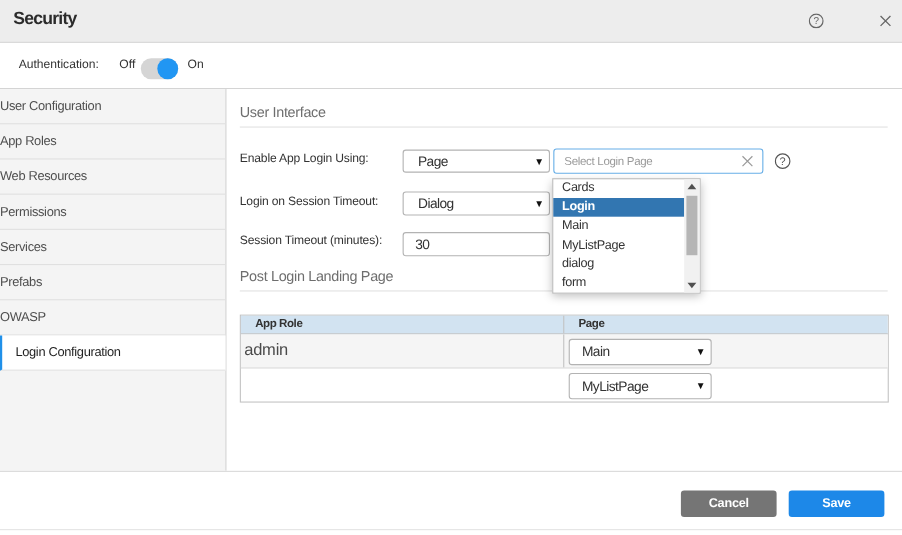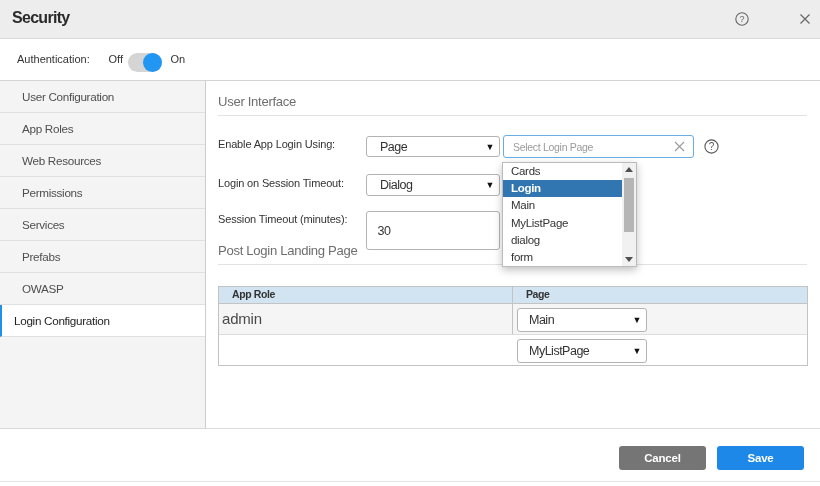--- a/index.html
+++ b/index.html
@@ -17,21 +17,21 @@
   
   #auth { left:0; top:40px; width:820px; height:41px; background:#fff; border-bottom:1px solid #d4d4d4;text-align:center; }
   #auth .lbl { position:absolute; left:17px; top:12.5px; font-size:11px; color:#333; line-height:13px; }
   #auth .off { position:absolute; left:108.5px; top:12.5px; font-size:11px; color:#333; line-height:13px; }
   #auth .on  { position:absolute; left:170.5px; top:12.5px; font-size:11px; color:#333; line-height:13px; }
   #toggle { position:absolute; left:128px; top:52.5px; width:34px; height:19px; background:#d5d5d5; border-radius:10px; }
   #toggle .knob { position:absolute; right:0; top:0; width:19px; height:19px; background:#2196f3; border-radius:50%; }
 
   
   #side { left:0; top:81px; width:206px; height:347px; background:#f4f4f4; border-right:1px solid #ccc; }
-  #side .it { position:relative; height:32px; line-height:31px; padding-left:22px; font-size:11.7px; letter-spacing:-0.3px; color:#4f4f4f; border-bottom:1px solid #e0e0e0; }
+  #side .it { position:relative; height:32px; line-height:31px; padding-left:0; font-size:11.7px; letter-spacing:-0.3px; color:#4f4f4f; border-bottom:1px solid #e0e0e0; }
   #side .it.act { background:#fff; color:#1f1f1f; border-left:2px solid #2090e9; padding-left:12px; }
 
   
   #content { left:206px; top:81px; width:614px; height:347px; background:#fff; }
   .h1 { position:absolute; left:12px; font-size:13.1px; letter-spacing:-0.3px; color:#6e6e6e; line-height:15px; }
   .rule { position:absolute; left:12px; width:589px; height:1px; background:#e2e2e2; }
   .flabel { position:absolute; left:12px; font-size:11px; letter-spacing:-0.15px; color:#333; line-height:13px; }
   .sel { position:absolute; background:#fff; border:1px solid #b3b3b3; border-radius:3px; font-size:12.5px; letter-spacing:-0.5px; color:#333; }
   .sel .tx { position:absolute; left:13px; top:50%; transform:translateY(-50%); }
   .sel .ar { position:absolute; right:5px; top:50%; transform:translateY(-50%); font-size:9px; color:#111; }
@@ -119,21 +119,21 @@
         <text x="7.5" y="11" font-size="10" fill="#555" text-anchor="middle" font-family="Liberation Sans">?</text>
       </svg>
 
     <div class="flabel" style="top:95.5px;">Login on Session Timeout:</div>
     <div class="sel" style="left:160px; top:93px; width:134px; height:21.5px;">
         <span class="tx">Dialog</span>
         <span class="ar">▼</span>
       </div>
 
     <div class="flabel" style="top:132px;">Session Timeout (minutes):</div>
-    <div class="inp" style="left:160px; top:130px; width:134px; height:39px;">
+    <div class="inp" style="left:160px; top:130px; width:134px; height:22px;">
         <span style="position:absolute; left:10.5px; top:50%; transform:translateY(-50%);">30</span>
       </div>
 
     <div class="h1" style="top:161.5px;">Post Login Landing Page</div>
     <div class="rule" style="top:183px;"></div>
 
     <div id="tbl">
       <div class="hrow">
           <div class="c1">App Role</div>
           <div class="c2">Page</div>

